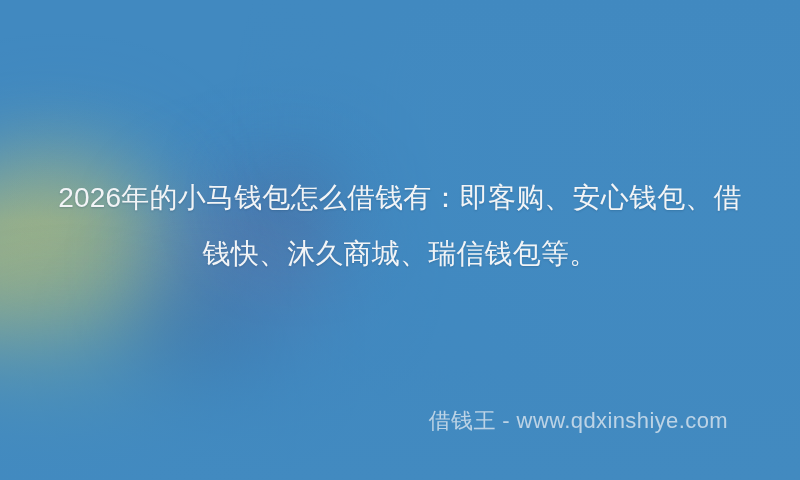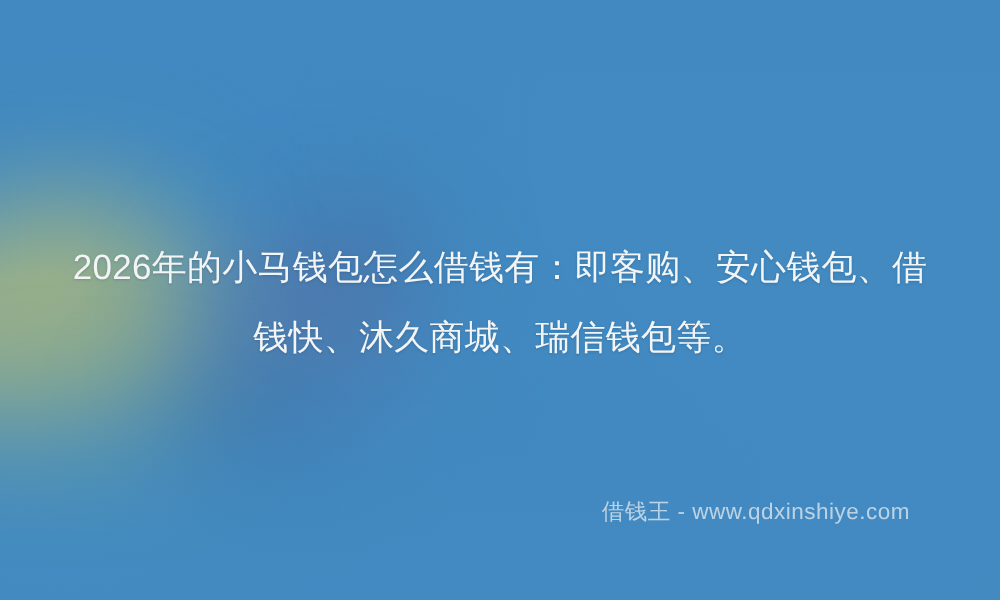--- a/index.html
+++ b/index.html
@@ -105,40 +105,40 @@
     background:
       linear-gradient(180deg, rgba(65,137,192,0.96) 0%, rgba(65,137,192,0.25) 24%, rgba(65,137,192,0.10) 46%, rgba(65,137,192,0.60) 76%, rgba(66,138,192,0.98) 100%),
       linear-gradient(90deg, rgba(65,137,192,0.00) 0%, rgba(65,137,192,0.18) 38%, rgba(65,137,192,0.86) 60%, rgba(66,138,192,0.99) 100%);
     pointer-events: none;
   }
 
   
   .headline {
     position: absolute;
     left: 50%;
-    top: 186px;
+    top: 170px;
     transform: translateX(-50%);
     width: 700px;
     text-align: center;
     color: #f2f4f6;
     font-size: 28px;
     line-height: 56px;
     font-weight: 400;
     letter-spacing: 0.2px;
     white-space: pre-line;
     text-shadow: 0 1px 2px rgba(20,50,80,0.22);
   }
 
   
   .watermark {
     position: absolute;
     right: 72px;
-    top: 394px;
+    top: 406px;
     color: rgba(236,240,244,0.72);
-    font-size: 18px;
+    font-size: 22px;
     line-height: 30px;
     font-weight: 400;
     letter-spacing: 0.4px;
     white-space: nowrap;
   }
 </style>
 </head>
 <body>
 
 <div class="banner">

